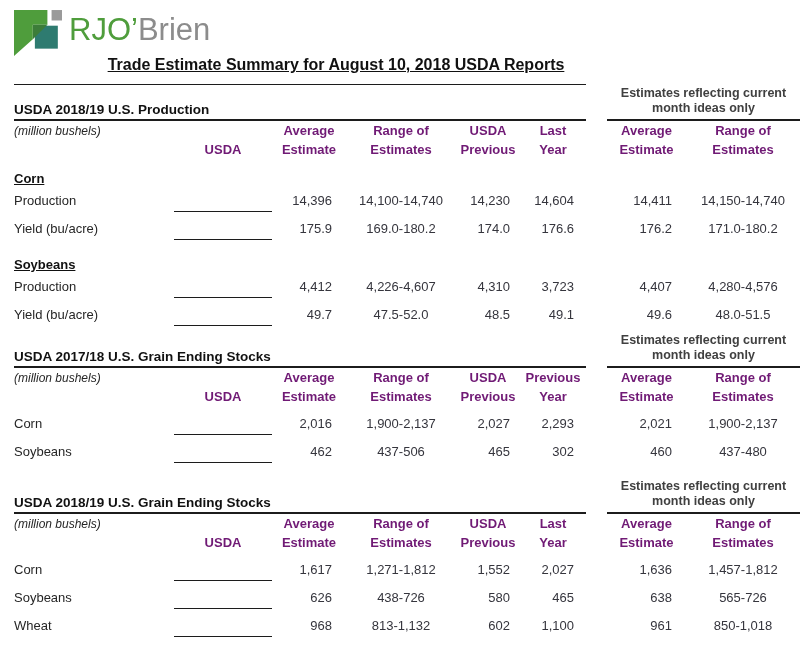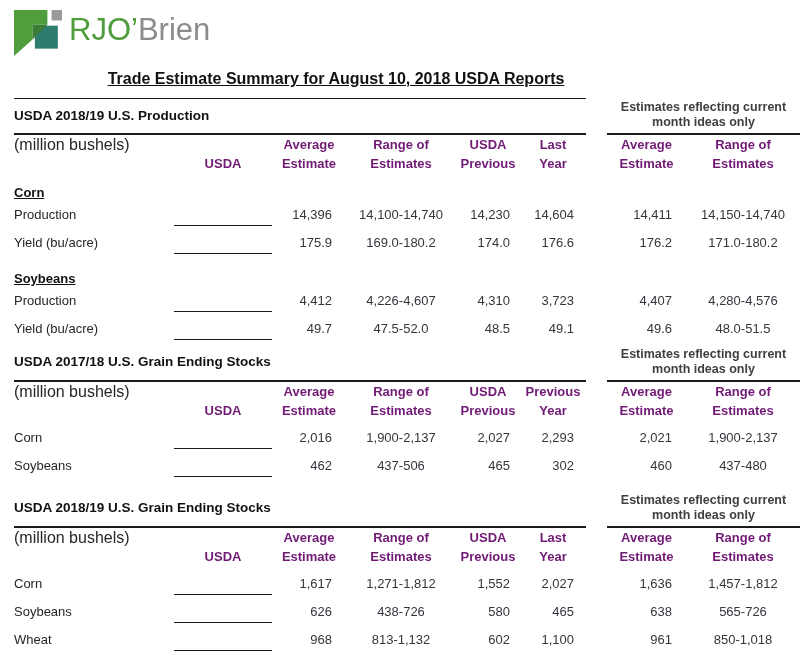--- a/index.html
+++ b/index.html
@@ -12,48 +12,48 @@
   .page { padding: 8px 0 0 14px; width: 658px; }
 
   
   .logo { display: flex; align-items: flex-start; gap: 7px; height: 48px; }
   .logo svg { display: block; margin-top: 2px; }
   .brand { font-size: 31px; line-height: 44px; letter-spacing: 0px; }
   .brand .g { color: #4f9d3c; }
   .brand .b { color: #8c8c8c; }
 
   
-  .title { margin-top: 14px; height: 20px; text-align: center; }
+  .title { height: 20px; text-align: center; }
   .title span { font-size: 16px; font-weight: bold; text-decoration: underline; color: #111; }
 
   
   .grid { display: grid; grid-template-columns: 160px 98px 74px 110px 64px 66px 21px 79px 114px; }
   .c1 { grid-column: 1; } .c2 { grid-column: 2; } .c3 { grid-column: 3; }
   .c4 { grid-column: 4; } .c5 { grid-column: 5; } .c6 { grid-column: 6; }
   .c8 { grid-column: 8; } .c9 { grid-column: 9; }
 
   
   .sec-head { align-items: end; height: 37px; }
   .sec-title-wrap {
     grid-column: 1 / 7; align-self: stretch;
-    display: flex; align-items: center;
+    display: flex; align-items: flex-end;
     border-bottom: 2px solid #1c1c1c; padding-bottom: 2px;
   }
   .first .sec-title-wrap { border-top: 1px solid #1c1c1c; }
   .sec-title { font-size: 13.5px; font-weight: bold; color: #111; }
   .sec-note {
     grid-column: 8 / 10; text-align: center; font-weight: bold;
     font-size: 12.5px; line-height: 15px; color: #404040;
     border-bottom: 2px solid #1c1c1c; padding-bottom: 3px;
   }
 
   
   .hdr { height: 19px; align-items: center; }
   .hc { text-align: center; font-weight: bold; color: #701a75; font-size: 13px; }
-  .unit { font-size: 16px; }
+  .unit { font-size: 12px; font-style: italic; }
 
   
   .drow { height: 28px; align-items: center; }
   .grow { height: 22px; align-items: end; margin-top: 5px; }
   .grow.gap { margin-top: 8px; }
   .gname { font-weight: bold; text-decoration: underline; color: #111; }
   .num { text-align: right; color: #35353d; }
   .ctr { text-align: center; color: #35353d; }
   .p-avg  { padding-right: 14px; }
   .p-prev { padding-right: 10px; }

